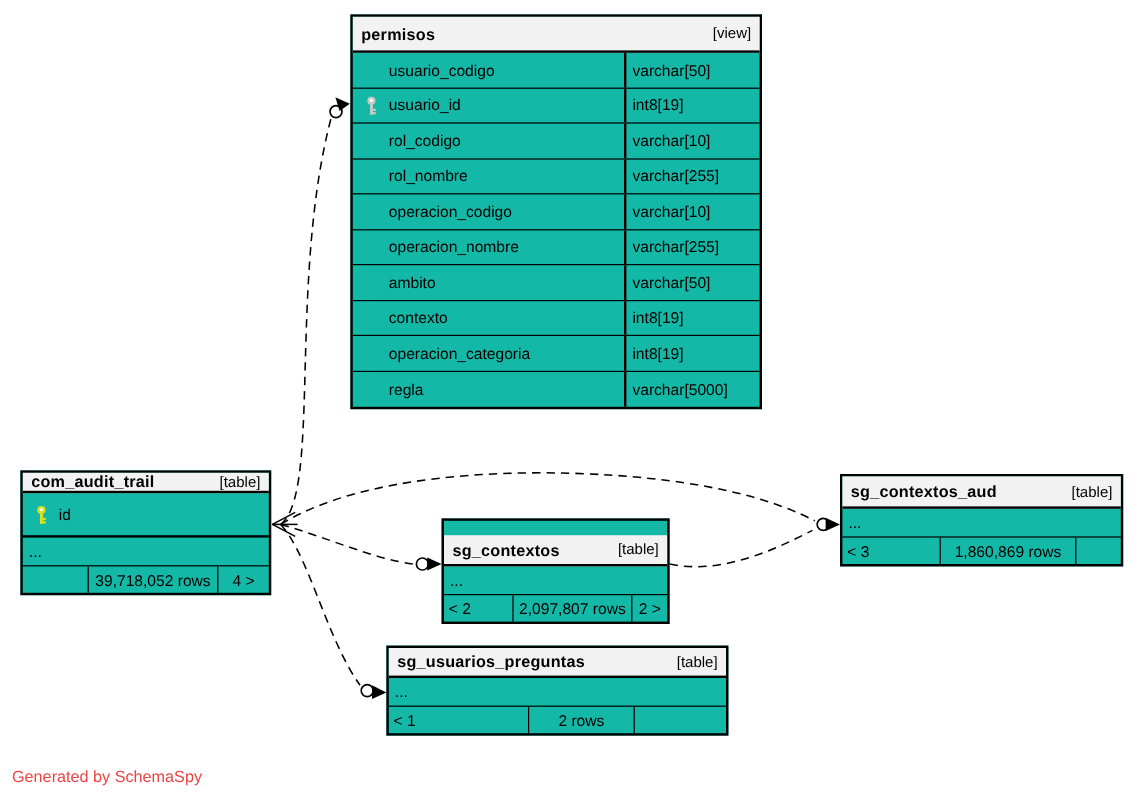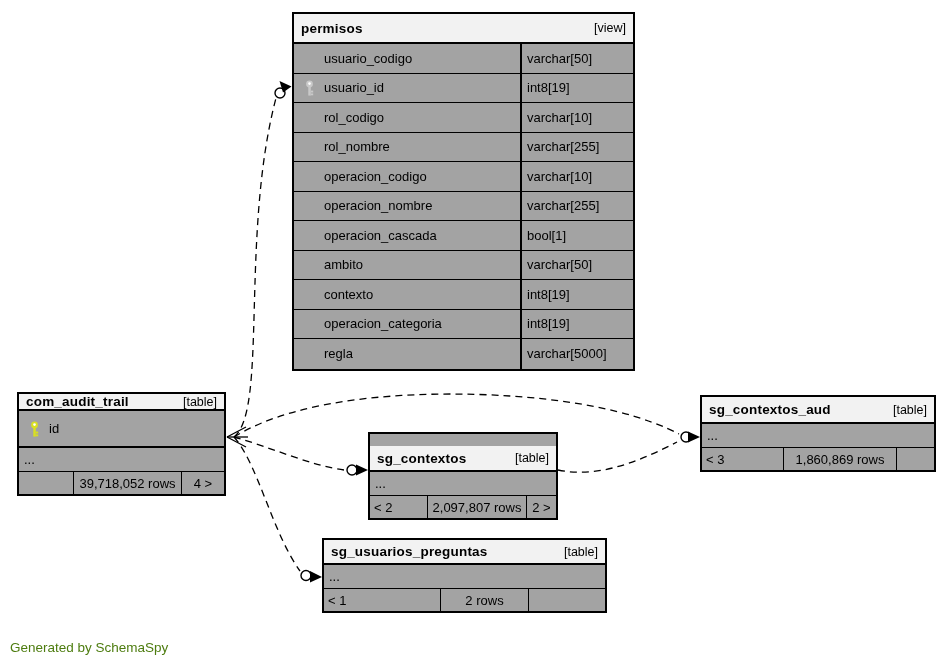--- a/index.html
+++ b/index.html
@@ -2,21 +2,21 @@
 <html><head>
 <meta charset="utf-8">
 <style>
   html,body{margin:0;padding:0;}
   body{
     width:952px;height:669px;position:relative;background:#ffffff;
     font-family:"Liberation Sans",sans-serif;color:#000;overflow:hidden;
   }
   #rel-layer{position:absolute;left:0;top:0;width:952px;height:669px;z-index:0;}
   .tbl{
-    position:absolute;z-index:1;background:#a3a3a3;
+    position:absolute;z-index:1;background:#14b8a6;
     border:2px solid #000;box-sizing:border-box;font-size:13px;
   }
   .tbl-header{
     display:flex;align-items:center;justify-content:space-between;
     background:#f2f2f2;border-bottom:2px solid #000;
     padding:0 7px;box-sizing:border-box;
   }
   .tbl-name{font-weight:bold;font-size:13.5px;letter-spacing:.2px;}
   .tbl-kind{font-size:12.5px;}
   
@@ -59,21 +59,21 @@
   #t-ctxaud .tbl-header{height:27px;gap:21px;}
   #t-ctxaud .stats .s-left{width:57px;}
   #t-ctxaud .stats .s-mid{flex:1;}
   #t-ctxaud .stats .s-right{width:38px;}
   #t-preg{left:322px;top:538px;width:285px;}
   #t-preg .tbl-header{height:25px;}
   #t-preg .stats .s-left{width:92px;}
   #t-preg .stats .s-mid{flex:1;}
   #t-preg .stats .s-right{width:77px;}
   #generated{
-    position:absolute;left:10px;top:640px;font-size:13.5px;color:#4d7c0f;z-index:1;
+    position:absolute;left:10px;top:640px;font-size:13.5px;color:#ef4444;z-index:1;
   }
   .key-pk{color:#d9e021;}
   .key-fk{color:#c9c9c9;}
 </style>
 </head>
 <body>
 
 <svg id="rel-layer" viewBox="0 0 952 669" xmlns="http://www.w3.org/2000/svg">
   <g fill="none" stroke="#000" stroke-width="1.3" stroke-dasharray="7 5">
     <path d="M234,437 C268,410 240,235 276,98"></path>
@@ -139,25 +139,20 @@
     <span class="cname">operacion_codigo</span>
     <span class="ctype">varchar[10]</span>
   </div>
   <div class="prow">
     <span class="keyslot"></span>
     <span class="cname">operacion_nombre</span>
     <span class="ctype">varchar[255]</span>
   </div>
   <div class="prow">
     <span class="keyslot"></span>
-    <span class="cname">operacion_cascada</span>
-    <span class="ctype">bool[1]</span>
-  </div>
-  <div class="prow">
-    <span class="keyslot"></span>
     <span class="cname">ambito</span>
     <span class="ctype">varchar[50]</span>
   </div>
   <div class="prow">
     <span class="keyslot"></span>
     <span class="cname">contexto</span>
     <span class="ctype">int8[19]</span>
   </div>
   <div class="prow">
     <span class="keyslot"></span>

